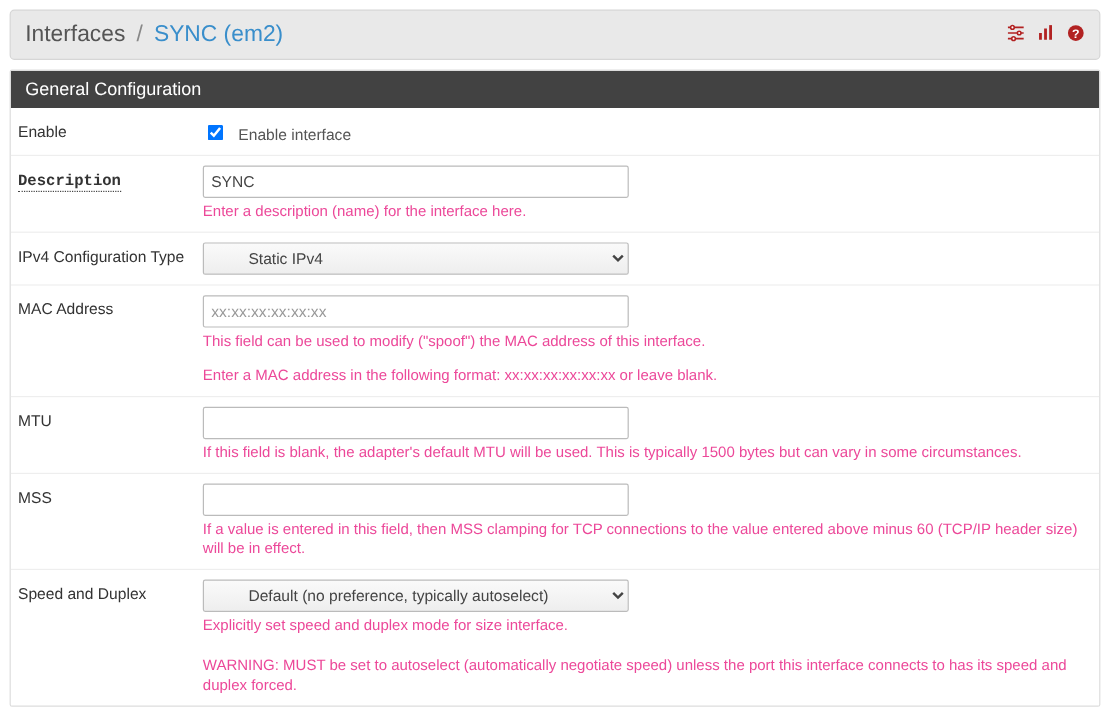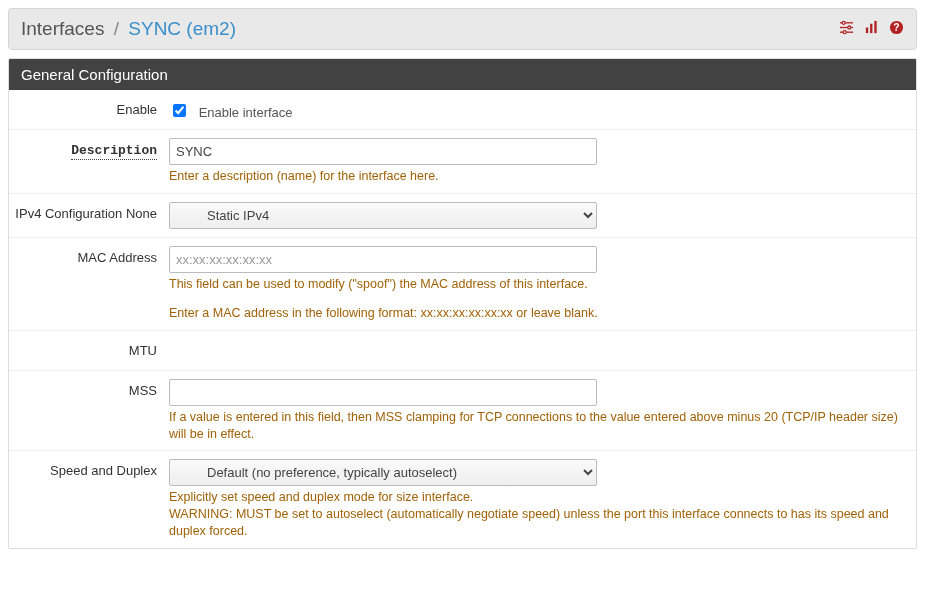--- a/index.html
+++ b/index.html
@@ -46,53 +46,53 @@
     padding: 7px 12px;
   }
   .form-row {
     display: flex;
     border-bottom: 1px solid #eee;
     padding: 8px 0;
   }
   .form-row:last-child { border-bottom: none; }
   .col-label {
     width: 160px;
-    text-align: right;
+    text-align: left;
     padding: 4px 12px 4px 6px;
     color: #333;
     font-size: 13px;
   } 
   .col-label .labelspan.underline { border-bottom: 1px dotted #444; padding-bottom:1px;}
   .col-label .labelspan.bold { font-weight: bold; font-family: Liberation Mono, monospace; }
   .col-control {
     flex: 1;
     padding: 0 12px 0 0;
   }
   .help {
-    color: #a16207;
+    color: #ec4899;
     font-size: 12.5px;
     margin-top: 3px;
     line-height: 1.35;
   }
   input[type="text"], select {
     font-size: 13px;
     padding: 4px 6px;
     border: 1px solid #bbb;
     border-radius: 2px;
     background: #fff;
     color: #444;
     height: 27px;
   }
   input[type="text"]::placeholder { color: #999; }
   select {
     background: linear-gradient(#fafafa,#eee);
     padding-left: 33px;
     -webkit-appearance: menulist;
   }
-  .w-med { width: 428px; }
+  .w-med { width: 355px; }
   .checkbox-line { padding-top: 3px; }
   .checkbox-line label { margin-left: 6px; color: #555; }
 </style>
 </head>
 <body>
 
 <div class="page-header">
   <div class="breadcrumb">
     <span>Interfaces</span>
     <span class="sep">/</span>
@@ -142,53 +142,57 @@
 
   <div class="form-row">
     <div class="col-label"><span class="labelspan underline bold">Description</span></div>
     <div class="col-control">
       <input type="text" class="w-med" value="SYNC" style="">
       <div class="help">Enter a description (name) for the interface here.</div>
     </div>
   </div>
 
   <div class="form-row">
-    <div class="col-label"><span class="labelspan">IPv4 Configuration None</span></div>
+    <div class="col-label"><span class="labelspan">IPv4 Configuration Type</span></div>
     <div class="col-control">
       <select class="w-med">
         <option>Static IPv4</option>
       </select>
     </div>
   </div>
 
 
   <div class="form-row">
     <div class="col-label"><span class="labelspan">MAC Address</span></div>
     <div class="col-control">
       <input type="text" class="w-med" placeholder="xx:xx:xx:xx:xx:xx" style="">
       <div class="help">This field can be used to modify ("spoof") the MAC address of this interface.</div>
       <div class="help" style="margin-top:12px">Enter a MAC address in the following format: xx:xx:xx:xx:xx:xx or leave blank.</div>
     </div>
   </div>
 
   <div class="form-row">
     <div class="col-label"><span class="labelspan">MTU</span></div>
+    <div class="col-control">
+      <input type="text" class="w-med" value="" style="">
+      <div class="help">If this field is blank, the adapter's default MTU will be used. This is typically 1500 bytes but can vary in some circumstances.</div>
+    </div>
   </div>
 
   <div class="form-row">
     <div class="col-label"><span class="labelspan">MSS</span></div>
     <div class="col-control">
       <input type="text" class="w-med" value="" style="">
-      <div class="help">If a value is entered in this field, then MSS clamping for TCP connections to the value entered above minus 20 (TCP/IP header size) will be in effect.</div>
+      <div class="help">If a value is entered in this field, then MSS clamping for TCP connections to the value entered above minus 60 (TCP/IP header size) will be in effect.</div>
     </div>
   </div>
 
   <div class="form-row">
     <div class="col-label"><span class="labelspan">Speed and Duplex</span></div>
     <div class="col-control">
       <select class="w-med">
         <option>Default (no preference, typically autoselect)</option>
       </select>
       <div class="help">Explicitly set speed and duplex mode for size interface.</div>
-      <div class="help" style="margin-top:0">WARNING: MUST be set to autoselect (automatically negotiate speed) unless the port this interface connects to has its speed and duplex forced.</div>
+      <div class="help" style="margin-top:16px">WARNING: MUST be set to autoselect (automatically negotiate speed) unless the port this interface connects to has its speed and duplex forced.</div>
     </div>
   </div>
 </div>
 
 </body></html>

